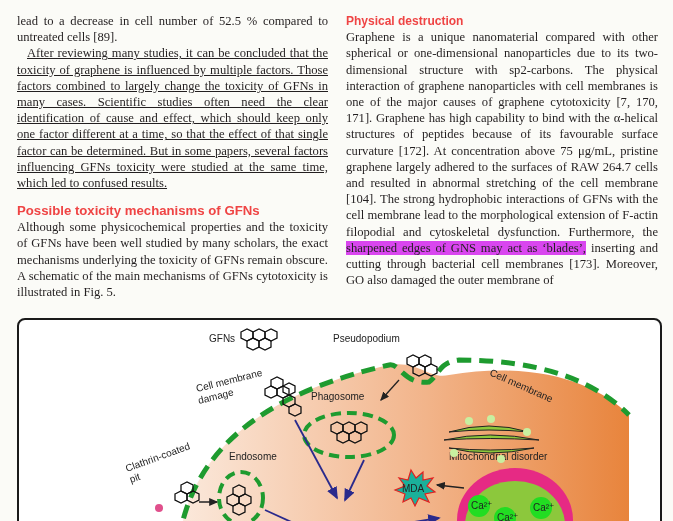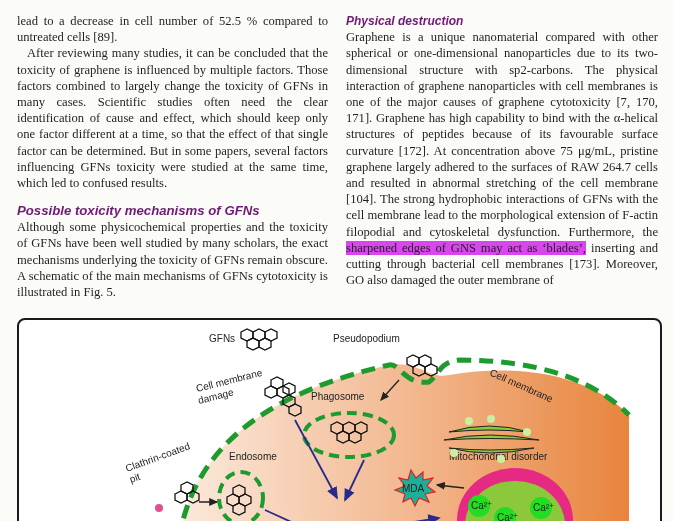--- a/index.html
+++ b/index.html
@@ -1,22 +1,22 @@
 <!DOCTYPE html>
 <html><head>
 <meta charset="utf-8">
 <style>
   html,body{margin:0;padding:0;}
   body{width:673px;height:521px;overflow:hidden;background:#fbfbf7;position:relative;font-family:"Liberation Serif","DejaVu Serif",serif;color:#231f20;}
   .col{position:absolute;top:13px;font-size:12.6px;line-height:16.2px;text-align:justify;}
   .col-left{left:17px;width:311px;}
   .col-right{left:346px;width:312px;}
   .col p{margin:0;}
-  .indent{text-indent:10px;}
-  h3{font-family:"Liberation Sans","DejaVu Sans",sans-serif;font-weight:bold;margin:0;color:#701a75;font-style:italic;}
+  .indent{text-indent:10px;text-decoration:underline;}
+  h3{font-family:"Liberation Sans","DejaVu Sans",sans-serif;font-weight:bold;margin:0;color:#ef4444;}
   .h-section{font-size:13.2px;line-height:16px;margin-top:12px;}
   .h-sub{font-size:12px;line-height:16.2px;}
   .hl{background:#d946ef;}
   .fig{position:absolute;left:17px;top:318px;width:641px;height:220px;border:2px solid #1a1a1a;border-radius:8px;background:#fff;overflow:hidden;}
   .fig svg{position:absolute;left:0;top:0;}
   .lbl{font-family:"Liberation Sans","DejaVu Sans",sans-serif;font-size:10px;fill:#222;}
 </style>
 </head>
 <body>
 

